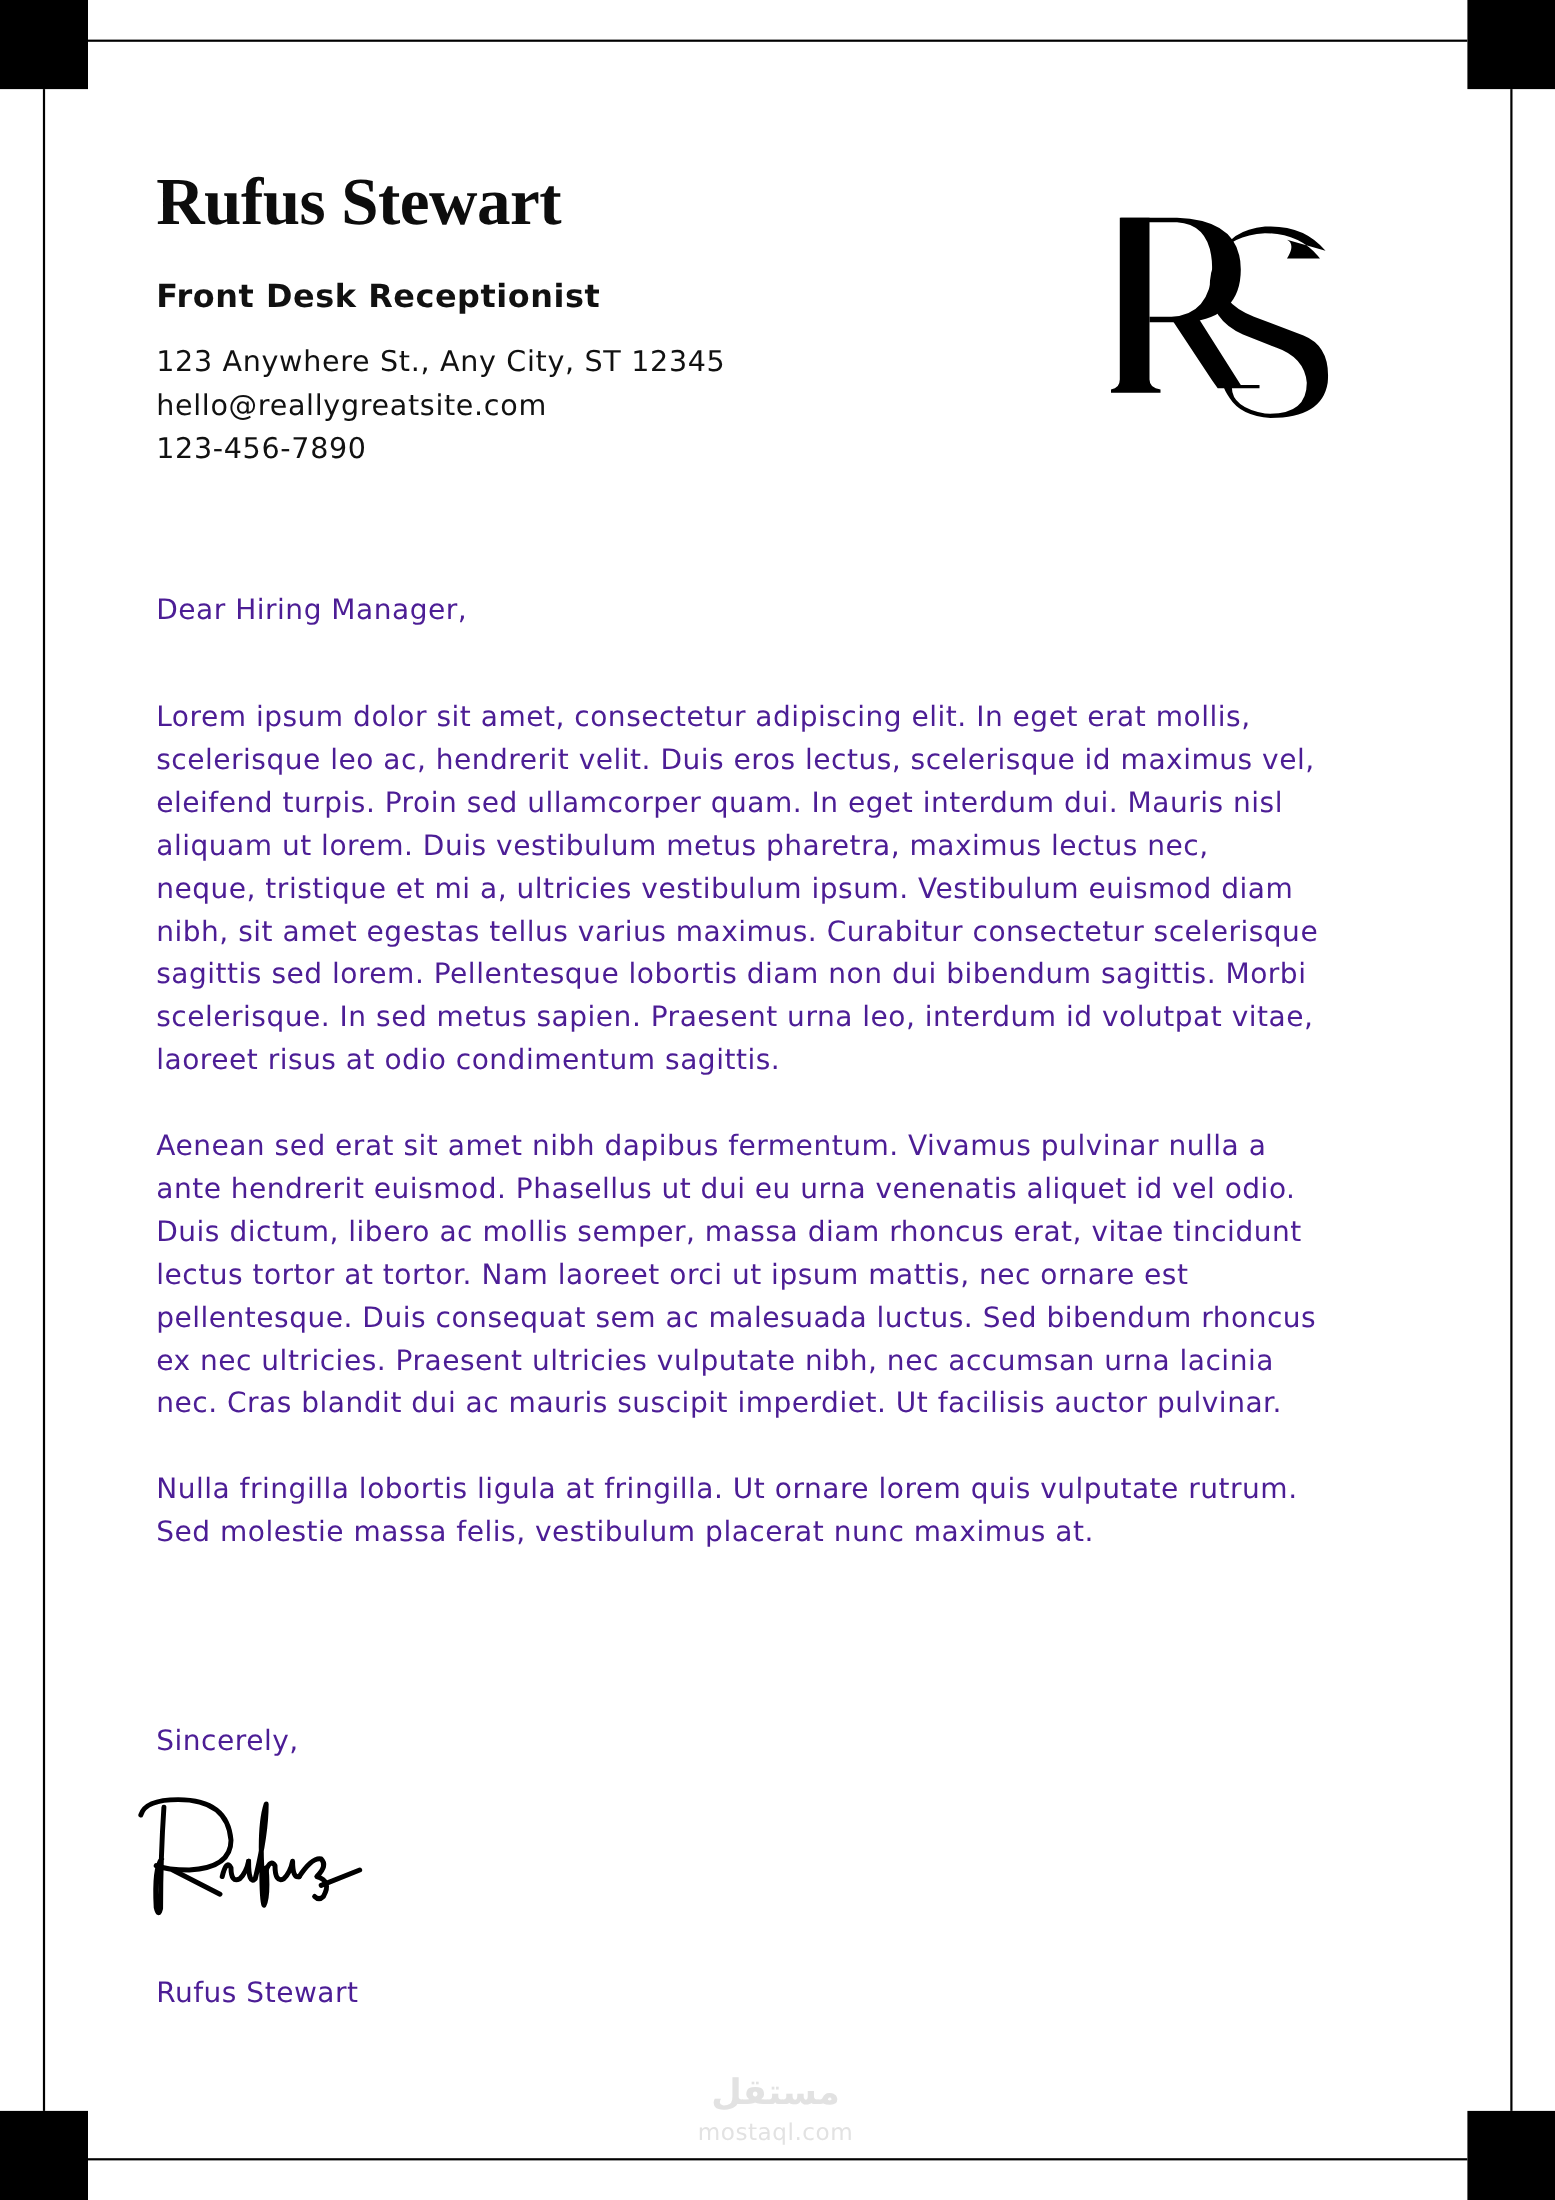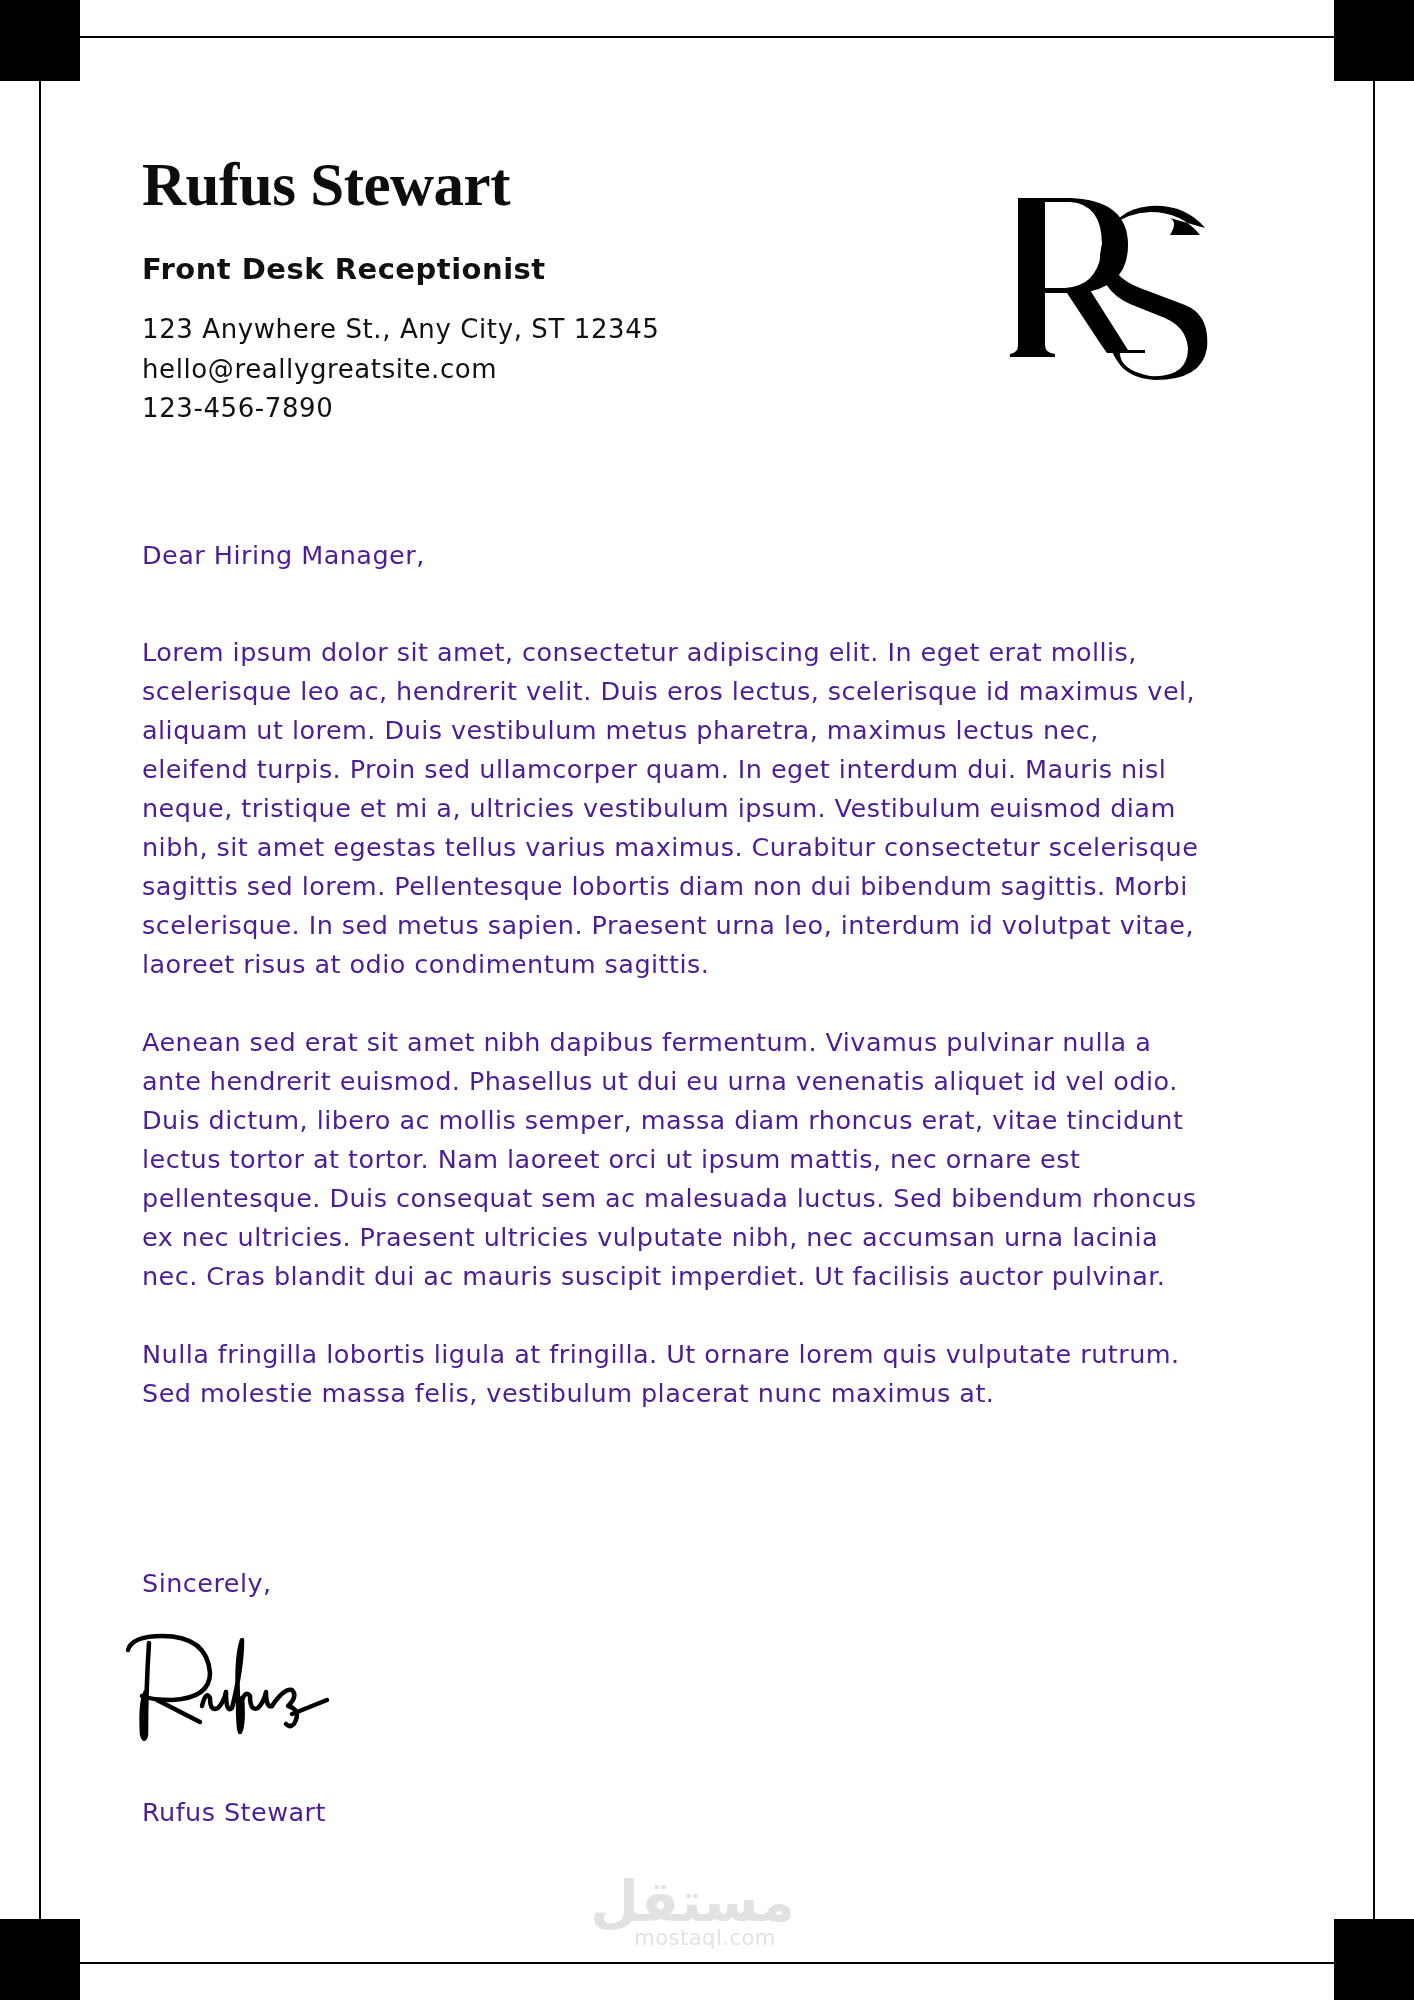--- a/index.html
+++ b/index.html
@@ -35,21 +35,21 @@
   .greeting { top: 536px; white-space: nowrap; }
   .body-text { top: 633px; }
   .body-text p { margin: 0 0 39px 0; }
   .body-text .line { display: block; white-space: nowrap; }
   .closing { top: 1564px; white-space: nowrap; }
   .signer { top: 1793px; white-space: nowrap; }
 
   .signature { position: absolute; left: 122px; top: 1628px; width: 230px; height: 125px; }
 
   .watermark { position: absolute; left: 615px; top: 1878px; width: 180px; text-align: center; color: #e2e2e2; }
-  .watermark .wm-ar { font-family: "DejaVu Sans", sans-serif; font-weight: bold; font-size: 56px; line-height: 48px; direction: rtl; }
+  .watermark .wm-ar { font-family: "DejaVu Sans", sans-serif; font-weight: bold; font-size: 32px; line-height: 48px; direction: rtl; }
   .watermark .wm-en { font-family: "DejaVu Sans", sans-serif; font-weight: normal; font-size: 21px; line-height: 24px; letter-spacing: 0.5px; }
 </style>
 </head>
 <body>
 
 <div class="corner tl"></div>
 <div class="corner tr"></div>
 <div class="corner bl"></div>
 <div class="corner br"></div>
 <div class="frame-line top"></div>
@@ -78,22 +78,22 @@
     <path d="M195 38 Q175 14 140 16 Q100 20 98 55 Q96 85 130 98 L175 115 Q200 125 197 158 Q192 190 145 190 Q118 188 108 172 Q103 165 102 160 L110 160 Q108 180 140 186 Q178 188 178 158 Q176 135 150 126 L120 114 Q88 100 90 65 Q94 25 140 22 Q172 22 190 45 L160 45 Q168 32 160 28 Z"></path>
   </g>
 </svg>
 
 <div class="letter greeting">Dear Hiring Manager,</div>
 
 <div class="letter body-text">
   <p>
     <span class="line">Lorem ipsum dolor sit amet, consectetur adipiscing elit. In eget erat mollis,</span>
     <span class="line">scelerisque leo ac, hendrerit velit. Duis eros lectus, scelerisque id maximus vel,</span>
+    <span class="line">eleifend turpis. Proin sed ullamcorper quam. In eget interdum dui. Mauris nisl</span>
     <span class="line">aliquam ut lorem. Duis vestibulum metus pharetra, maximus lectus nec,</span>
-    <span class="line">eleifend turpis. Proin sed ullamcorper quam. In eget interdum dui. Mauris nisl</span>
     <span class="line">neque, tristique et mi a, ultricies vestibulum ipsum. Vestibulum euismod diam</span>
     <span class="line">nibh, sit amet egestas tellus varius maximus. Curabitur consectetur scelerisque</span>
     <span class="line">sagittis sed lorem. Pellentesque lobortis diam non dui bibendum sagittis. Morbi</span>
     <span class="line">scelerisque. In sed metus sapien. Praesent urna leo, interdum id volutpat vitae,</span>
     <span class="line">laoreet risus at odio condimentum sagittis.</span>
   </p>
   <p>
     <span class="line">Aenean sed erat sit amet nibh dapibus fermentum. Vivamus pulvinar nulla a</span>
     <span class="line">ante hendrerit euismod. Phasellus ut dui eu urna venenatis aliquet id vel odio.</span>
     <span class="line">Duis dictum, libero ac mollis semper, massa diam rhoncus erat, vitae tincidunt</span>

